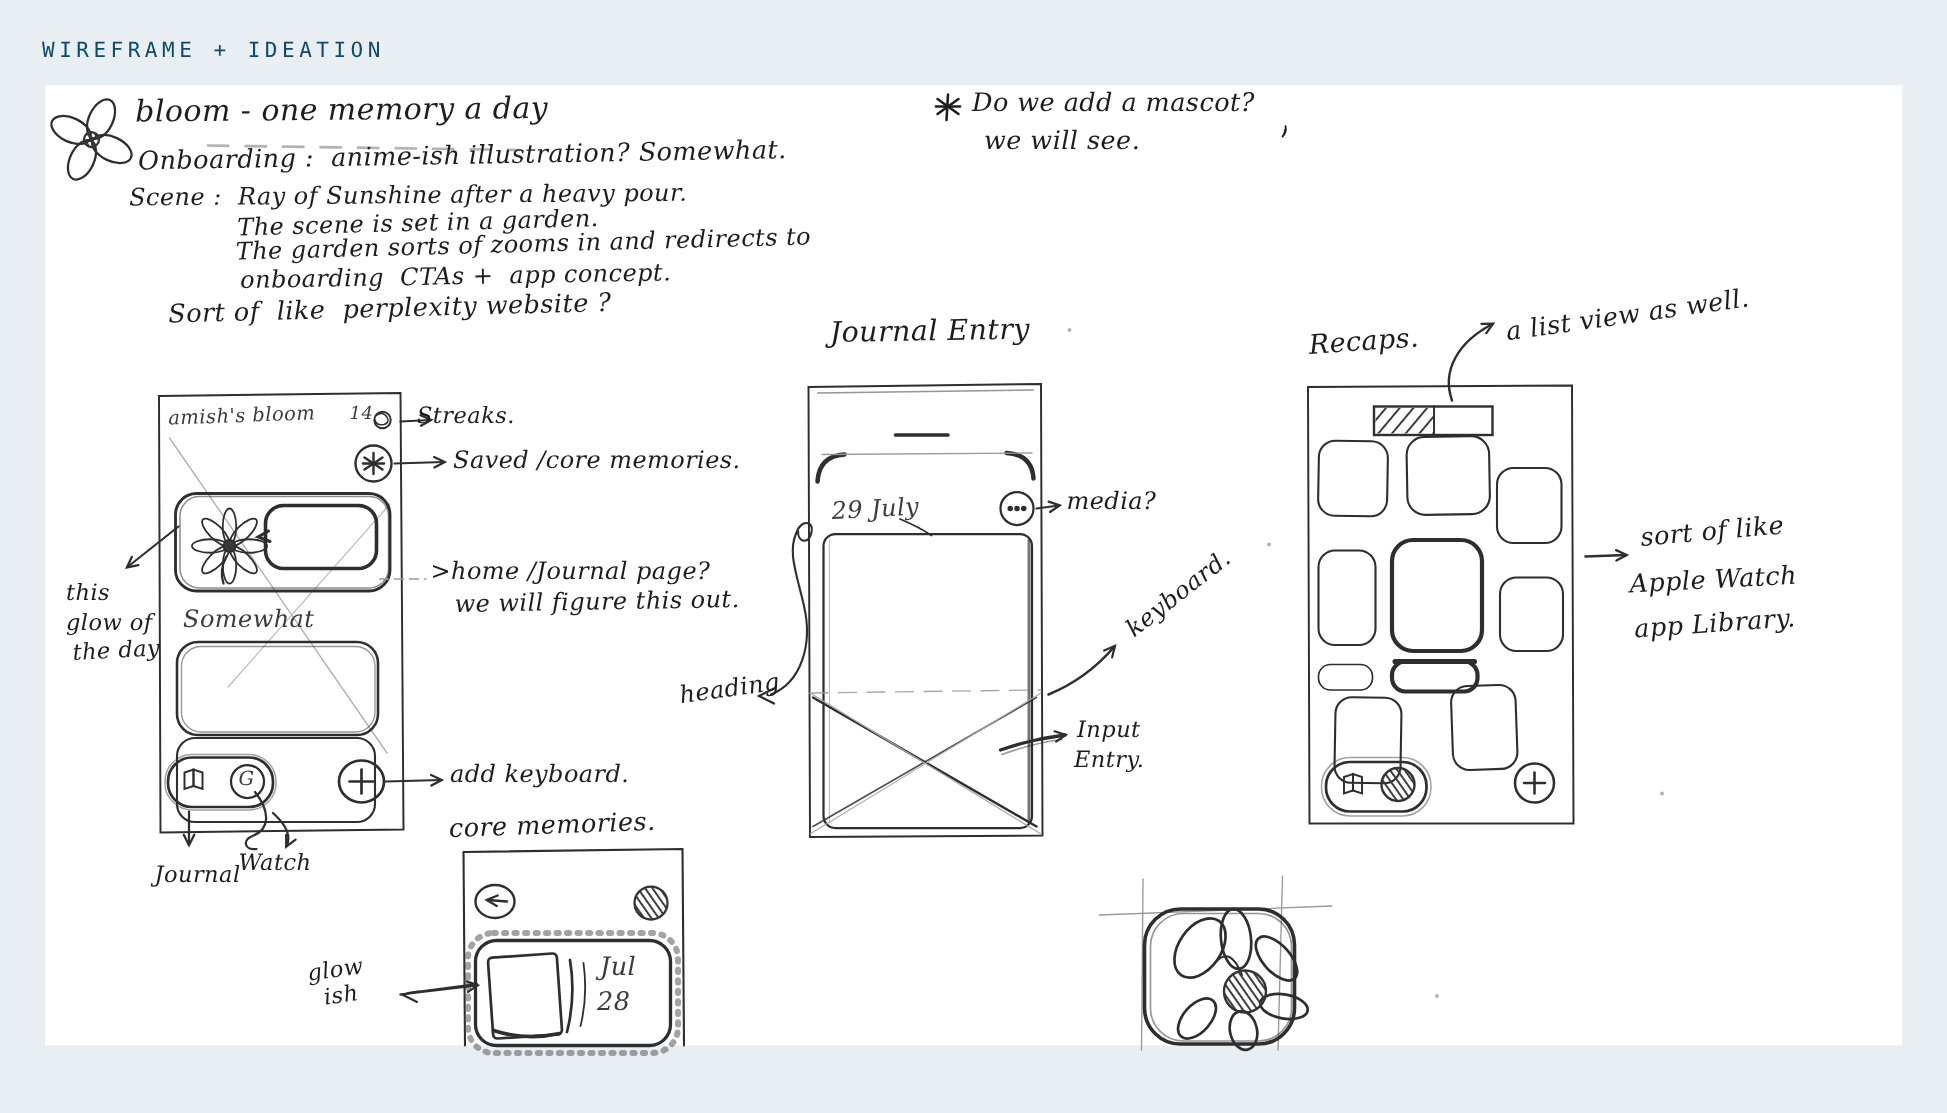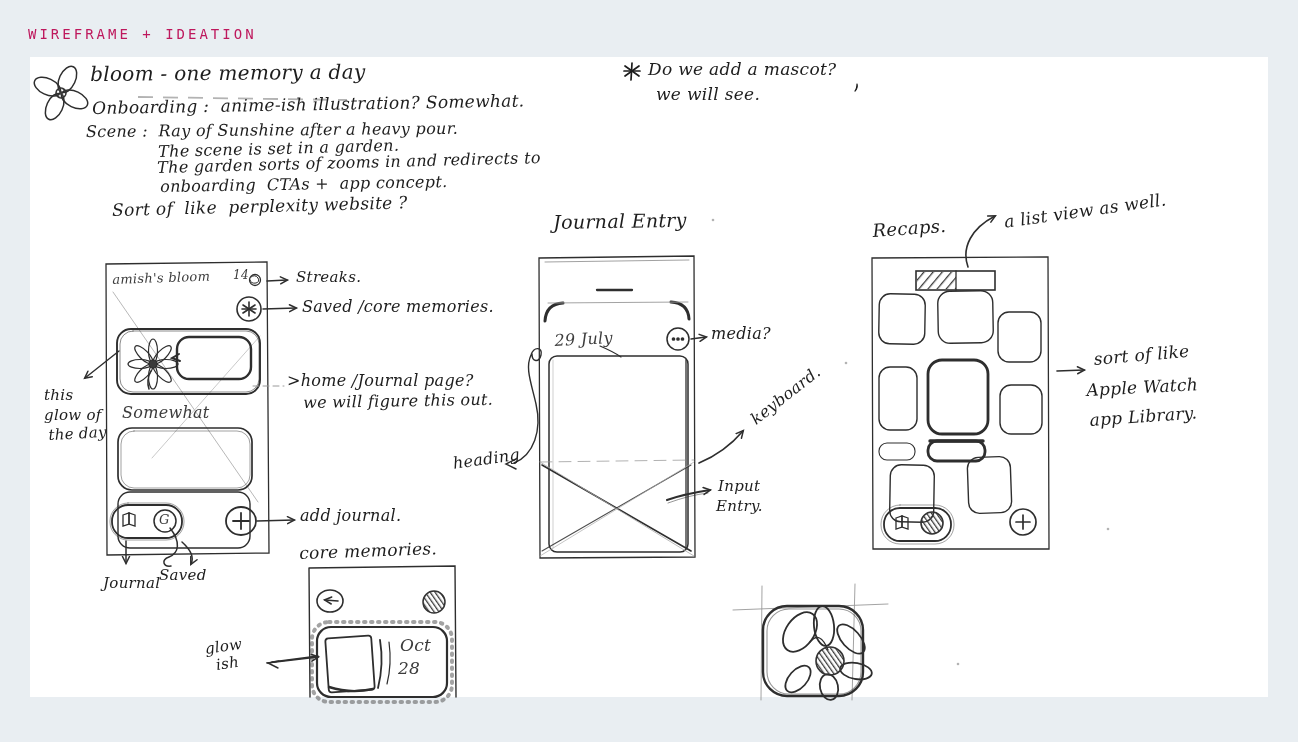--- a/index.html
+++ b/index.html
@@ -3,21 +3,21 @@
 <meta charset="utf-8">
 <style>
   html,body{margin:0;padding:0;}
   body{
     width:1298px;height:742px;position:relative;overflow:hidden;
     background:#e9eef2;font-family:"Liberation Sans",sans-serif;
   }
   .page-header{
     position:absolute;left:28px;top:26px;
     font-family:"DejaVu Sans Mono",monospace;
-    font-size:14px;letter-spacing:3px;color:#be185d;
+    font-size:14px;letter-spacing:3px;color:#0c4a6e;
   }
   .canvas-bg{
     position:absolute;left:30px;top:57px;width:1238px;height:640px;
     background:#ffffff;
   }
   svg.linework{position:absolute;left:0;top:0;width:1298px;height:742px;pointer-events:none;}
   .hand{
     position:absolute;line-height:1.05;color:#1d1d1d;white-space:pre;
     font-family:"DejaVu Serif",serif;font-style:italic;
     transform-origin:left top;letter-spacing:.3px;pointer-events:none;
@@ -254,37 +254,37 @@
 <div class="hand" style="left:158px;top:144px;font-size:16px;transform:rotate(-1.5deg)">The scene is set in a garden.</div>
 <div class="hand" style="left:157px;top:160px;font-size:16px;transform:rotate(-1.5deg)">The garden sorts of zooms in and redirects to</div>
 <div class="hand" style="left:160px;top:179px;font-size:16px;transform:rotate(-1deg)">onboarding  CTAs +  app concept.</div>
 <div class="hand" style="left:112px;top:202px;font-size:17px;transform:rotate(-1.5deg)">Sort of  like  perplexity website ?</div>
 
 <div class="hand" style="left:648px;top:61px;font-size:17px">Do we add a mascot?</div>
 <div class="hand" style="left:656px;top:86px;font-size:17px">we will see.</div>
 
 <div class="hand pencil-text" style="left:112px;top:273px;font-size:13px;transform:rotate(-2deg)">amish's bloom</div>
 <div class="hand pencil-text" style="left:233px;top:269px;font-size:12px">14</div>
-<div class="hand" style="left:296px;top:270px;font-size:15px">Streaks.</div>
+<div class="hand" style="left:278px;top:270px;font-size:15px">Streaks.</div>
 <div class="hand" style="left:302px;top:299px;font-size:16px">Saved /core memories.</div>
 <div class="hand" style="left:44px;top:388px;font-size:15px">this</div>
 <div class="hand" style="left:44px;top:408px;font-size:15px">glow of</div>
 <div class="hand" style="left:48px;top:428px;font-size:15px;transform:rotate(-3deg)">the day</div>
 <div class="hand" style="left:287px;top:373px;font-size:16px">&gt;home /Journal page?</div>
 <div class="hand" style="left:303px;top:395px;font-size:16px;transform:rotate(-1deg)">we will figure this out.</div>
 <div class="hand pencil-text" style="left:122px;top:405px;font-size:16px">Somewhat</div>
 <div class="hand pencil-text" style="left:159px;top:513px;font-size:13px">G</div>
-<div class="hand" style="left:300px;top:508px;font-size:16px">add journal.</div>
+<div class="hand" style="left:300px;top:508px;font-size:16px">add keyboard.</div>
 <div class="hand" style="left:103px;top:576px;font-size:15px">Journal</div>
-<div class="hand" style="left:159px;top:568px;font-size:15px">Saved</div>
+<div class="hand" style="left:159px;top:568px;font-size:15px">Watch</div>
 
 <div class="hand" style="left:299px;top:545px;font-size:17px;transform:rotate(-2deg)">core memories.</div>
 <div class="hand" style="left:204px;top:642px;font-size:15px;transform:rotate(-8deg)">glow</div>
 <div class="hand" style="left:215px;top:658px;font-size:15px;transform:rotate(-8deg)">ish</div>
-<div class="hand pencil-text" style="left:400px;top:637px;font-size:17px">Oct</div>
+<div class="hand pencil-text" style="left:400px;top:637px;font-size:17px">Jul</div>
 <div class="hand pencil-text" style="left:398px;top:660px;font-size:17px">28</div>
 
 <div class="hand" style="left:553px;top:213px;font-size:19px;transform:rotate(-1deg)">Journal Entry</div>
 <div class="hand pencil-text" style="left:554px;top:333px;font-size:16px;transform:rotate(-3deg)">29 July</div>
 <div class="hand" style="left:711px;top:326px;font-size:16px">media?</div>
 <div class="hand" style="left:452px;top:456px;font-size:16px;transform:rotate(-8deg)">heading</div>
 <div class="hand" style="left:748px;top:415px;font-size:16px;transform:rotate(-38deg)">keyboard.</div>
 <div class="hand" style="left:718px;top:479px;font-size:15px">Input</div>
 <div class="hand" style="left:716px;top:499px;font-size:15px">Entry.</div>
 

